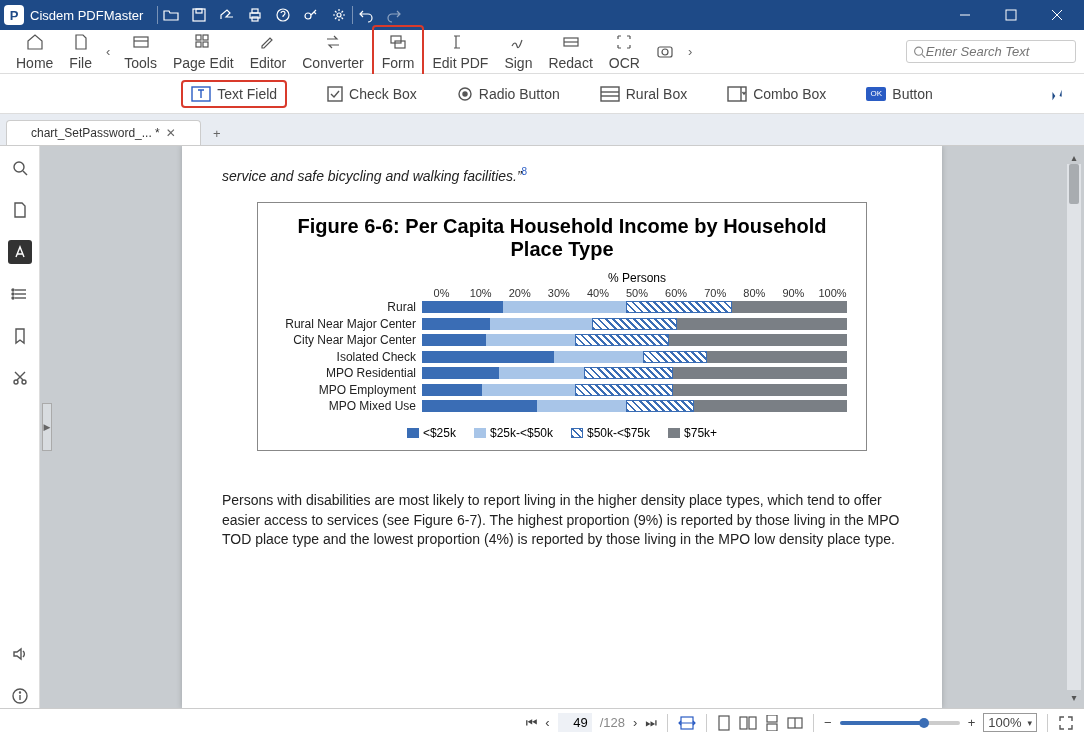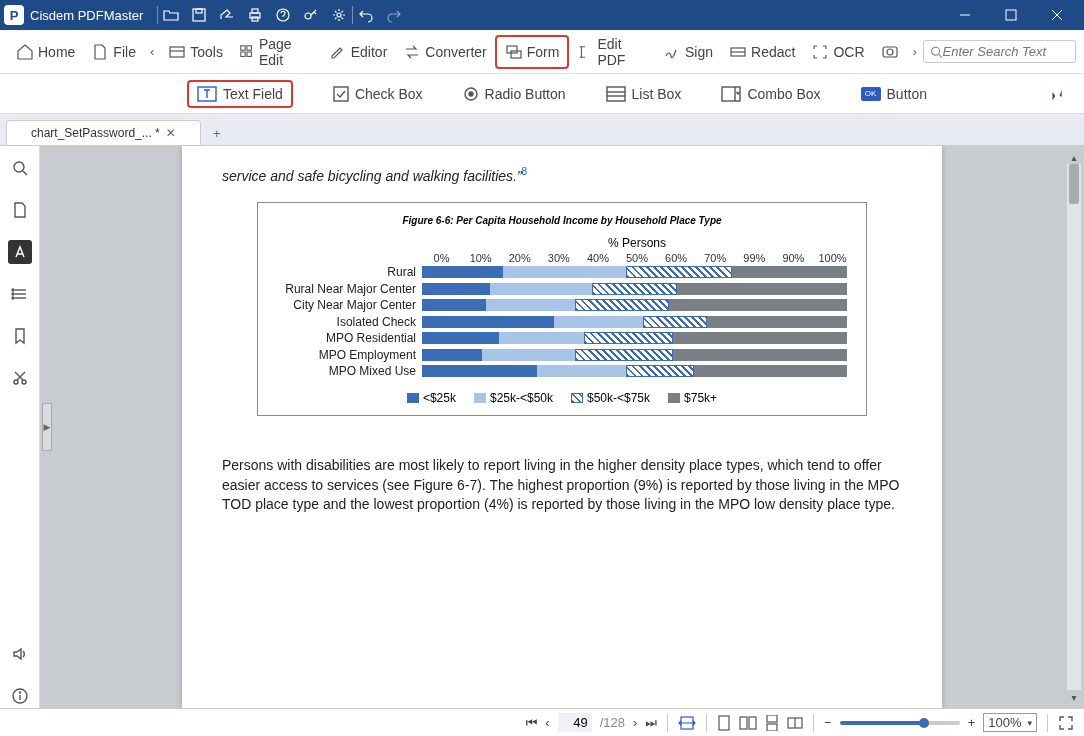--- a/index.html
+++ b/index.html
@@ -10,21 +10,21 @@
 .titlebar .logo { width: 20px; height: 20px; background: #fff; color: #1e4a87; border-radius: 4px; display: flex; align-items: center; justify-content: center; font-weight: bold; margin-right: 6px; }
 .titlebar .title { font-size: 13px; margin-right: 10px; }
 .titlebar .tb-divider { width: 1px; height: 18px; background: rgba(255,255,255,0.4); margin: 0 4px; }
 .titlebar .tb-icons { display: flex; gap: 10px; }
 .titlebar .tb-icons span { width: 18px; height: 18px; display: flex; align-items: center; justify-content: center; cursor: pointer; }
 .titlebar .window-controls { margin-left: auto; display: flex; }
 .titlebar .window-controls div { width: 46px; height: 30px; display: flex; align-items: center; justify-content: center; cursor: pointer; }
 
 
 .main-toolbar { height: 44px; display: flex; align-items: center; padding: 0 8px; background: #fff; border-bottom: 1px solid #ddd; }
-.main-toolbar .tool-item { display: flex; align-items: center; gap: 4px; padding: 6px 8px; color: #444; cursor: pointer; font-size: 14px; }
+.main-toolbar .tool-item { display: flex; align-items: center; gap: 4px; padding: 6px 8px; color: #444; cursor: pointer; font-size: 14px; flex-direction: column; }
 .main-toolbar .tool-item svg, .main-toolbar .tool-item .ic { width: 18px; height: 18px; }
 .main-toolbar .tool-item.highlighted { border: 2px solid #d93a2b; border-radius: 4px; }
 .main-toolbar .nav-arrow { padding: 6px; cursor: pointer; color: #666; }
 .search-box { margin-left: auto; display: flex; align-items: center; border: 1px solid #ccc; border-radius: 3px; padding: 3px 6px; width: 170px; }
 .search-box input { border: none; outline: none; font-size: 13px; width: 100%; color: #15803d; font-style: italic; }
 
 
 .sub-toolbar { height: 40px; display: flex; align-items: center; justify-content: center; gap: 40px; background: #fff; border-bottom: 1px solid #ddd; position: relative; padding-left: 30px; }
 .sub-toolbar .form-item { display: flex; align-items: center; gap: 6px; color: #444; cursor: pointer; font-size: 14px; }
 .sub-toolbar .form-item.highlighted { border: 2px solid #d93a2b; border-radius: 4px; padding: 4px 8px; }
@@ -47,21 +47,21 @@
 .expand-handle { position: absolute; left: 2px; top: 50%; transform: translateY(-50%); width: 10px; height: 48px; background: #d8dce0; border: 1px solid #aaa; display: flex; align-items: center; justify-content: center; font-size: 9px; color: #666; cursor: pointer; }
 .vscroll { position: absolute; right: 2px; top: 4px; bottom: 4px; width: 16px; display: flex; flex-direction: column; align-items: center; }
 .vscroll .arrow { width: 14px; height: 14px; display:flex; align-items:center; justify-content:center; font-size:10px; color:#555; cursor:pointer; }
 .vscroll .track { flex:1; width: 14px; background: #e0e3e7; position: relative; }
 .vscroll .thumb { position:absolute; left:2px; right:2px; top: 0; height: 40px; background:#a8acb0; border-radius:2px; }
 
 .page { width: 760px; background: #fff; margin-top: 0; padding: 20px 40px 80px 40px; box-shadow: 0 0 6px rgba(0,0,0,0.2); }
 .quote-line { font-style: italic; font-size: 14px; color: #222; }
 .quote-line sup { color: #2a5cc4; font-size: 10px; font-style: normal; }
 .figure-box { border: 1px solid #888; margin: 18px auto 26px auto; padding: 12px 14px 10px 14px; width: 610px; }
-.figure-title { text-align: center; font-weight: bold; font-size: 10px; margin-bottom: 10px; font-style: italic; }
+.figure-title { text-align: center; font-weight: bold; font-size: 20px; margin-bottom: 10px; }
 .chart-area { }
 .axis-title { text-align: center; font-size: 12px; margin-bottom: 2px; margin-left: 150px; }
 .tick-row { display: flex; margin-left: 150px; font-size: 11px; color: #333; }
 .tick-row span { width: 42.5px; text-align: center; }
 .bar-row { display: flex; align-items: center; height: 16px; margin: 0.5px 0; }
 .bar-label { width: 150px; text-align: right; padding-right: 6px; font-size: 12px; color: #222; }
 .bar-stack { display: flex; width: 425px; height: 12px; }
 .seg { height: 100%; }
 .c0 { background: #3a6db5; }
 .c1 { background: #a8c5e8; }
@@ -277,21 +277,21 @@
         <circle cx="8" cy="8" r="2" fill="#555"></circle>
       </svg>
       <span>Radio Button</span>
     </div>
   <div class="form-item">
       <svg width="20" height="16" viewBox="0 0 20 16" fill="none" stroke="#555" stroke-width="1.4">
         <rect x="1" y="1" width="18" height="14"></rect>
         <line x1="1" y1="6" x2="19" y2="6"></line>
         <line x1="1" y1="10" x2="19" y2="10"></line>
       </svg>
-      <span>List Box</span>
+      <span>Rural Box</span>
     </div>
   <div class="form-item">
       <svg width="20" height="16" viewBox="0 0 20 16" fill="none" stroke="#555" stroke-width="1.4">
         <rect x="1" y="1" width="18" height="14"></rect>
         <line x1="14" y1="1" x2="14" y2="15"></line>
         <path d="M15.5 6l1.5 2 1.5-2"></path>
       </svg>
       <span>Combo Box</span>
     </div>
   <div class="form-item">
@@ -390,21 +390,21 @@
           <div class="axis-title">% Persons</div>
           <div class="tick-row" id="tick-row">
               <span>0%</span>
               <span>10%</span>
               <span>20%</span>
               <span>30%</span>
               <span>40%</span>
               <span>50%</span>
               <span>60%</span>
               <span>70%</span>
-              <span>99%</span>
+              <span>80%</span>
               <span>90%</span>
               <span>100%</span>
             </div>
           <div id="bars">
               <div class="bar-row">
                 <div class="bar-label">Rural</div>
                 <div class="bar-stack">
                   <div class="seg c0" style="width: 19%;"></div>
                   <div class="seg c1" style="width: 29%;"></div>
                   <div class="seg c2" style="width: 25%;"></div>

